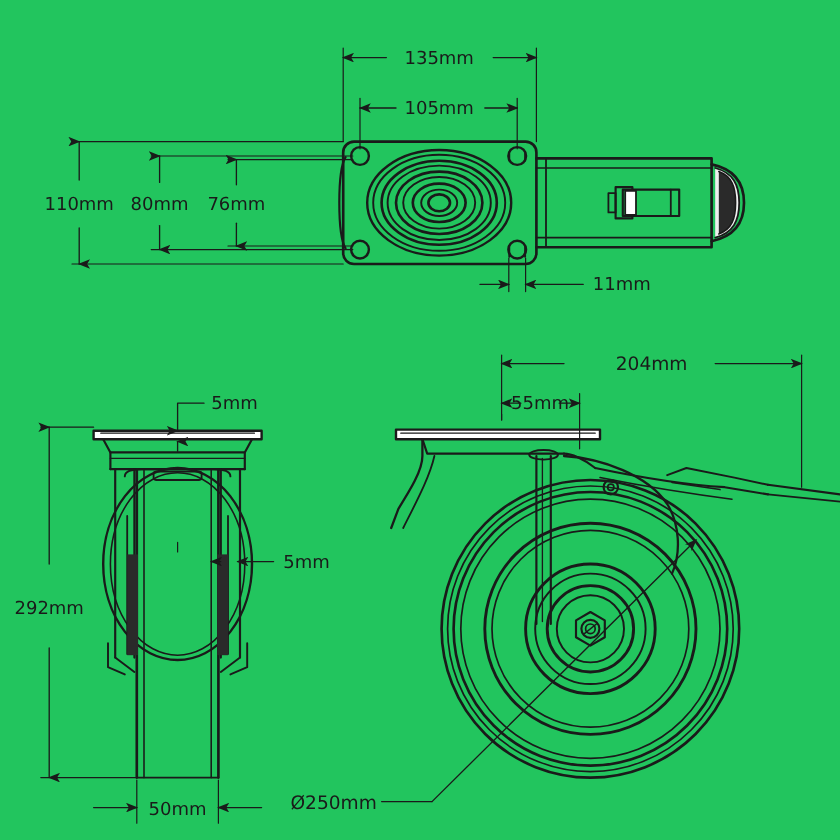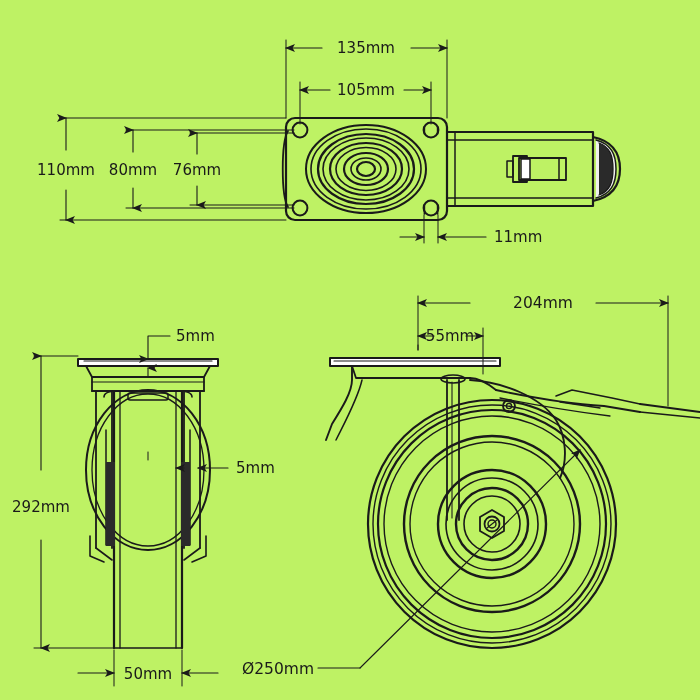--- a/index.html
+++ b/index.html
@@ -1,19 +1,19 @@
 <!DOCTYPE html>
 <html><head>
 <meta charset="utf-8">
 <title>Caster Technical Drawing</title>
 <style>
   html,body{margin:0;padding:0;background:#ffffff;}
   body{width:700px;height:700px;overflow:hidden;
        font-family:"DejaVu Sans","Liberation Sans",sans-serif;}
-  #stage{position:relative;width:700px;height:700px;background:#bef264;}
+  #stage{position:relative;width:700px;height:700px;background:#22c55e;}
   svg.draw{position:absolute;left:0;top:0;width:700px;height:700px;}
   .dimtext{font-family:"DejaVu Sans","Liberation Sans",sans-serif;
            font-size:15px;fill:#1a1a1a;}
   .dimtext.big{font-size:15.5px;}
   text{white-space:pre;}
 </style>
 </head>
 <body>
 
 <div id="stage">

